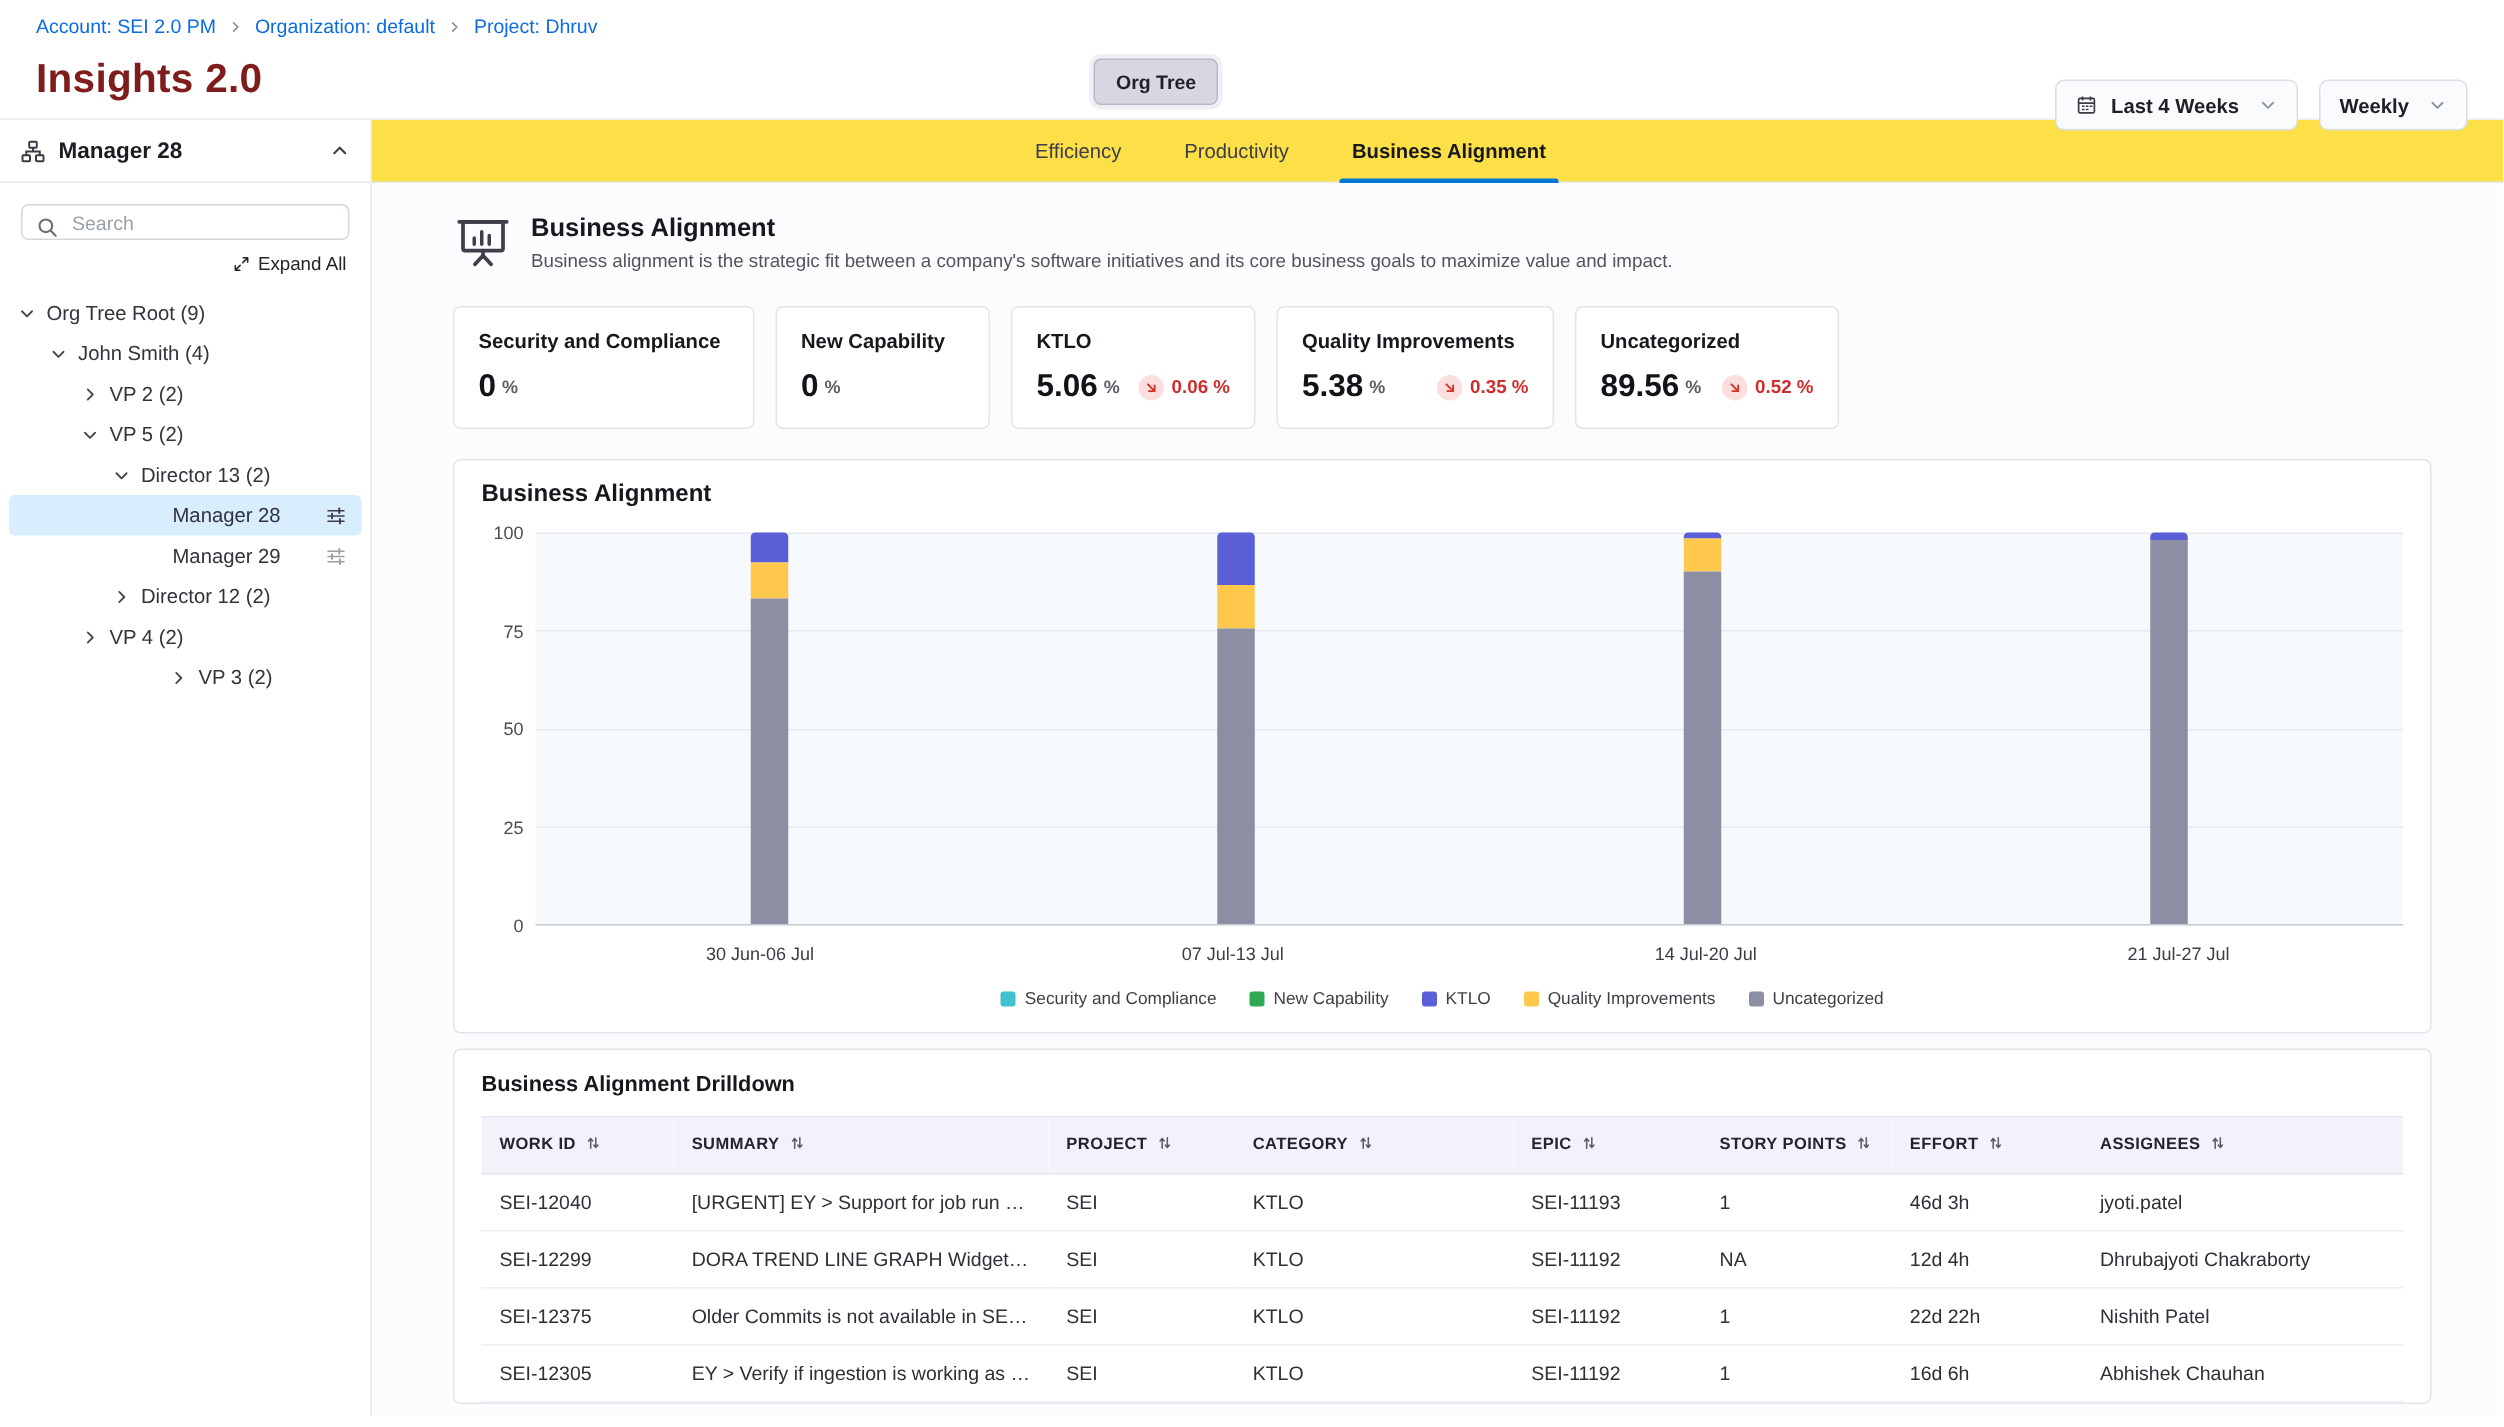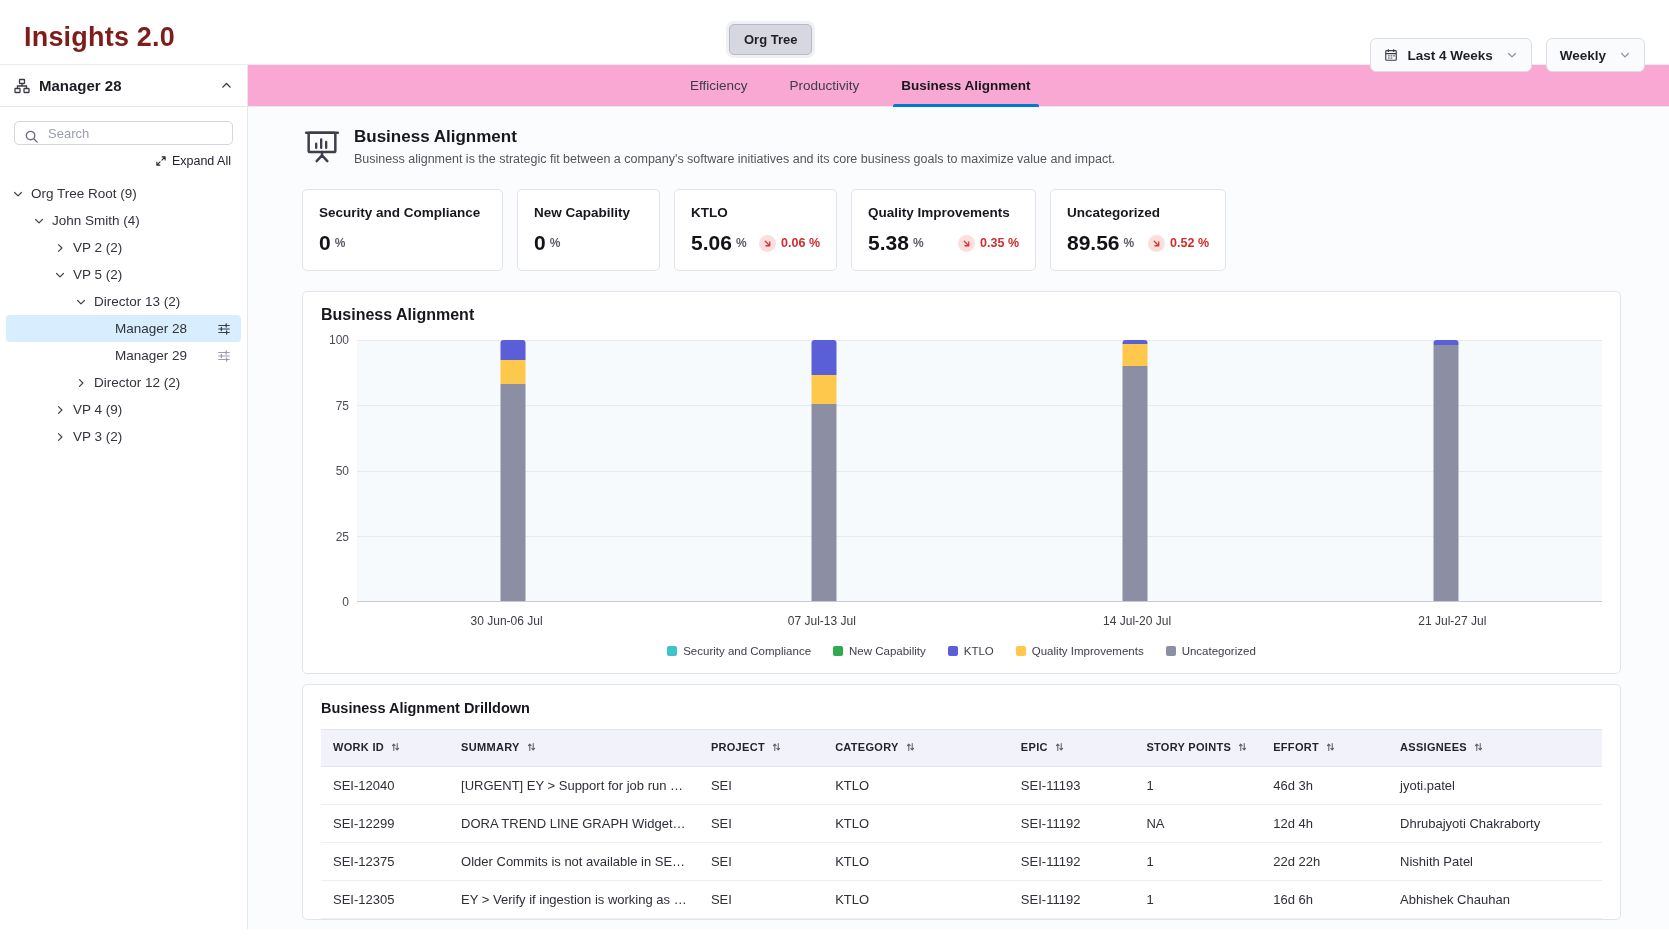--- a/index.html
+++ b/index.html
@@ -48,21 +48,21 @@
     border-radius: 4px; font-size: 13.5px; color: #32333c; cursor: pointer; }
   .tree-row.sel { background: #d8edfd; }
   .tree-row .tchev { width: 19px; display: inline-flex; justify-content: flex-start;
     color: #43444e; flex: none; }
   .tree-row .filter-ic { margin-left: auto; margin-right: 10px; display: inline-flex; }
   .filter-ic.dark { color: #3c3d47; } .filter-ic.lite { color: #9b9daa; }
 
   
   .main { flex: 1; display: flex; flex-direction: column; min-width: 0; }
   .tabs { height: 42px; border-bottom: 1px solid #e7e8ec; display: flex; gap: 38px;
-    padding-left: 440px; background: #f9a8d4; flex: none; }
+    padding-left: 440px; background: #fde047; flex: none; }
   .tab { display: flex; align-items: center; font-size: 13.5px; color: #3c3d46;
     position: relative; cursor: pointer; padding: 0 2px; }
   .tab.active { font-weight: 700; color: #17181d; }
   .tab.active::after { content: ""; position: absolute; left: -6px; right: -6px; bottom: -1px;
     height: 3px; background: #0278d5; border-radius: 2px 2px 0 0; }
 
   .content { flex: 1; background: #fbfcfd; padding: 20px 48px 0 54px; overflow: hidden; }
 
   
   .sec-head { display: flex; align-items: flex-start; }
@@ -121,20 +121,35 @@
     border-bottom: 1px solid #e3e4ec; cursor: pointer; white-space: nowrap;
     overflow: hidden; }
   thead th .sort { display: inline-block; vertical-align: -2px; margin-left: 6px; color: #5a5c6a; }
   tbody td { padding: 11px 12px; font-size: 13px; color: #2e2f37; border-bottom: 1px solid #ededf2;
     white-space: nowrap; overflow: hidden; text-overflow: ellipsis; }
 </style>
 </head>
 <body>
 
 <div class="top">
+  <div class="breadcrumb" id="breadcrumb">
+      <a>Account: SEI 2.0 PM</a>
+      <span class="crumb-sep">
+        <svg width="10" height="10" viewBox="0 0 16 16" fill="none" stroke="currentColor" stroke-width="1.8" stroke-linecap="round" stroke-linejoin="round">
+          <path d="M6 3.5 10.5 8 6 12.5"></path>
+        </svg>
+      </span>
+      <a>Organization: default</a>
+      <span class="crumb-sep">
+        <svg width="10" height="10" viewBox="0 0 16 16" fill="none" stroke="currentColor" stroke-width="1.8" stroke-linecap="round" stroke-linejoin="round">
+          <path d="M6 3.5 10.5 8 6 12.5"></path>
+        </svg>
+      </span>
+      <a>Project: Dhruv</a>
+    </div>
   <div class="title-row">
     <div class="page-title">Insights 2.0</div>
     <button class="orgtree-btn">Org Tree</button>
     <div class="hdr-controls">
       <div class="select-ctl">
         <span class="cal">
             <svg width="14" height="14" viewBox="0 0 16 16" fill="none" stroke="currentColor" stroke-width="1.3">
               <rect x="2" y="3" width="12" height="11" rx="1"></rect>
               <path d="M2 6.5h12M5 1.5v3M11 1.5v3"></path>
               <path d="M4.5 9h2M7.5 9h2M10.5 9h2M4.5 11.5h2M7.5 11.5h2" stroke-width="1.1"></path>
@@ -260,23 +275,23 @@
             </svg>
           </span>
           <span>Director 12 (2)</span>
         </div>
         <div class="tree-row" style="padding-left: 48px;">
           <span class="tchev">
             <svg width="12" height="12" viewBox="0 0 16 16" fill="none" stroke="currentColor" stroke-width="1.6" stroke-linecap="round" stroke-linejoin="round">
               <path d="M6 3.5 10.5 8 6 12.5"></path>
             </svg>
           </span>
-          <span>VP 4 (9)</span>
-        </div>
-        <div class="tree-row" style="padding-left: 48px;">
+          <span>VP 4 (2)</span>
+        </div>
+        <div class="tree-row" style="padding-left: 48px; justify-content: center;">
           <span class="tchev">
             <svg width="12" height="12" viewBox="0 0 16 16" fill="none" stroke="currentColor" stroke-width="1.6" stroke-linecap="round" stroke-linejoin="round">
               <path d="M6 3.5 10.5 8 6 12.5"></path>
             </svg>
           </span>
           <span>VP 3 (2)</span>
         </div>
       </div>
   </div>
 

